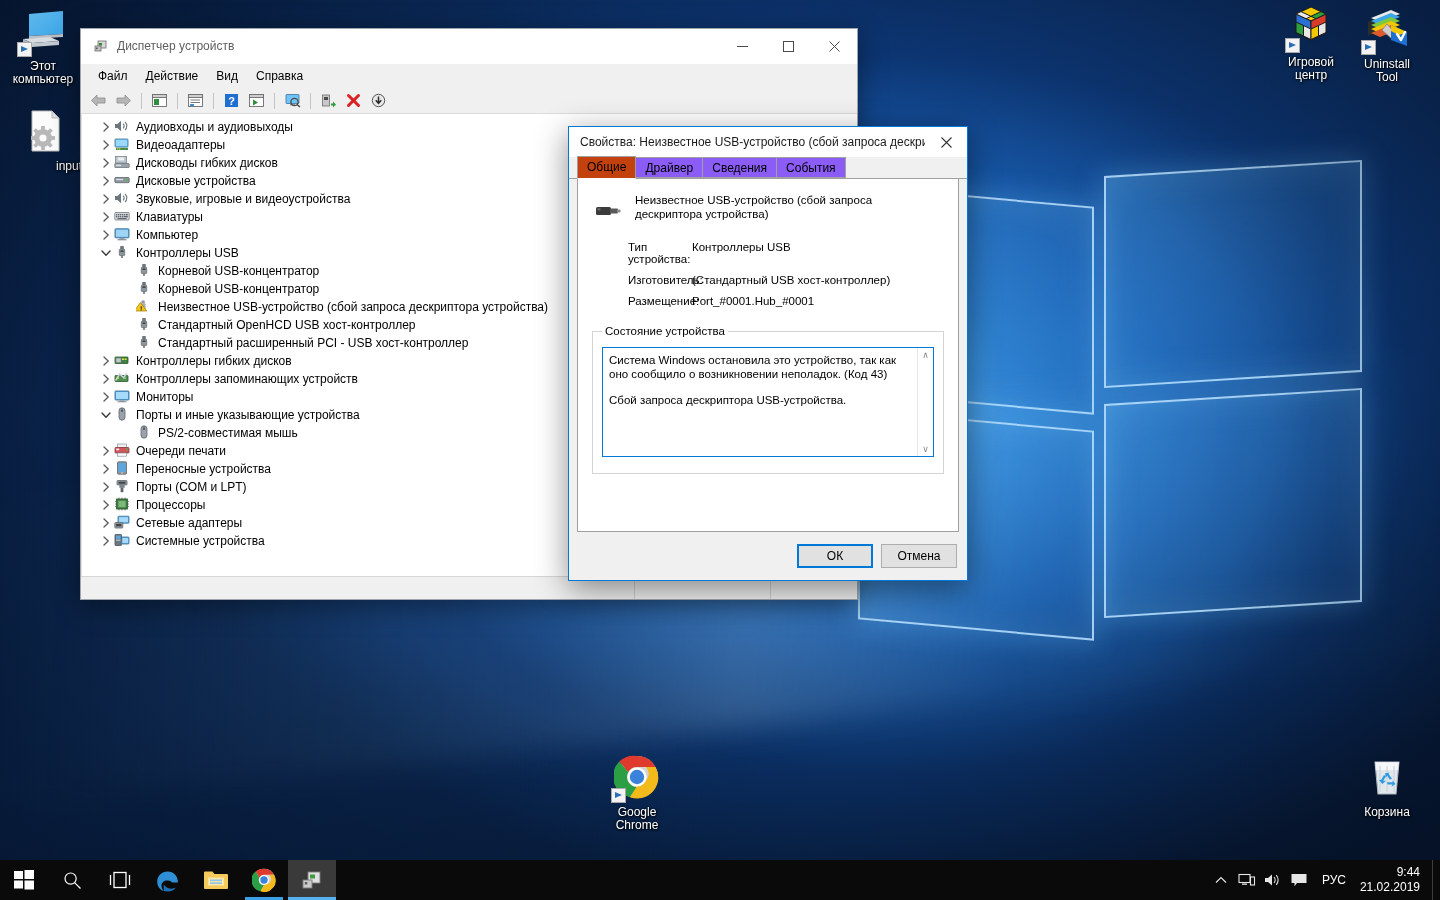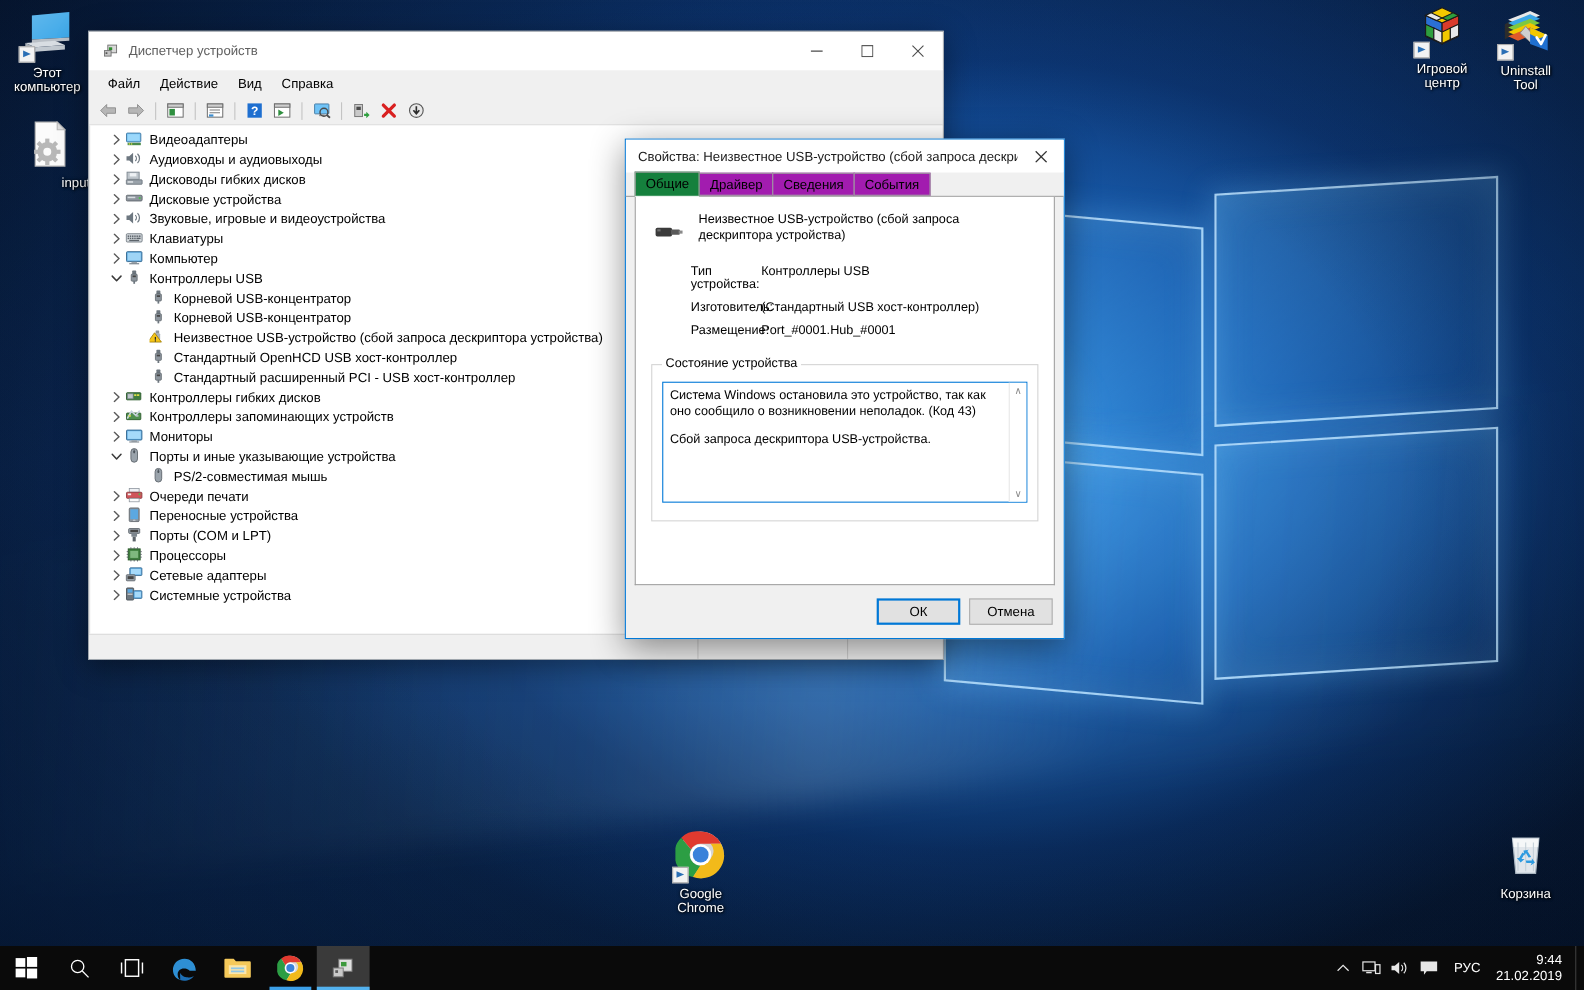--- a/index.html
+++ b/index.html
@@ -217,28 +217,28 @@
     background: #f0f0f0;
     border-bottom: 1px solid #a0a0a0;
     height: 22px;
     flex: 0 0 auto;
     align-items: flex-end;
   }
   .tab {
     font-size: 12px;
     padding: 3px 9px 3px;
     border: 1px solid #a0a0a0;
-    background: #a21caf;
+    background: #8b5cf6;
     margin-right: -1px;
     color: #000;
     height: 21px;
     line-height: 14px;
   }
   .tab.active {
-    background: #15803d;
+    background: #c2410c;
     border-bottom: 1px solid #fff;
     position: relative; z-index: 2;
     height: 23px;
     margin-bottom: -1px;
   }
 
   .tabbody {
     flex: 1 1 auto;
     background: #fff;
     border: 1px solid #a0a0a0;
@@ -577,40 +577,40 @@
 
     <div class="treepane">
       <div class="tree" id="device-tree">
           <div class="trow">
             <span class="chev">
               <svg width="8" height="10" viewBox="0 0 8 10">
                 <path d="M2 1 L6.2 5 L2 9" fill="none" stroke="#5a5a5a" stroke-width="1.3" stroke-linecap="round" stroke-linejoin="round"></path>
               </svg>
             </span>
             <span class="ticon"><svg width="16" height="14" viewBox="0 0 16 14">
+                <path d="M1 5 L3.5 5 L7 1.8 L7 12.2 L3.5 9 L1 9 Z" fill="#6d7780"></path>
+                <path d="M9 4.6 A3.4 3.4 0 019 9.4" fill="none" stroke="#6d7780" stroke-width="1.1"></path>
+                <path d="M11 2.8 A5.8 5.8 0 0111 11.2" fill="none" stroke="#6d7780" stroke-width="1.1"></path>
+              </svg></span>
+            <span>Аудиовходы и аудиовыходы</span>
+          </div>
+          <div class="trow">
+            <span class="chev">
+              <svg width="8" height="10" viewBox="0 0 8 10">
+                <path d="M2 1 L6.2 5 L2 9" fill="none" stroke="#5a5a5a" stroke-width="1.3" stroke-linecap="round" stroke-linejoin="round"></path>
+              </svg>
+            </span>
+            <span class="ticon"><svg width="16" height="14" viewBox="0 0 16 14">
                 <rect x="1" y="2" width="13" height="8" rx="0.8" fill="#6fc3f7" stroke="#4a7fa8" stroke-width="0.9"></rect>
                 <rect x="2" y="3" width="11" height="6" fill="#9bd8fb"></rect>
                 <rect x="2" y="10.8" width="12" height="2.2" fill="#4a8a4a"></rect>
                 <rect x="3" y="11.3" width="1.2" height="1.2" fill="#dede4a"></rect>
                 <rect x="5" y="11.3" width="1.2" height="1.2" fill="#dede4a"></rect>
               </svg></span>
             <span>Видеоадаптеры</span>
-          </div>
-          <div class="trow">
-            <span class="chev">
-              <svg width="8" height="10" viewBox="0 0 8 10">
-                <path d="M2 1 L6.2 5 L2 9" fill="none" stroke="#5a5a5a" stroke-width="1.3" stroke-linecap="round" stroke-linejoin="round"></path>
-              </svg>
-            </span>
-            <span class="ticon"><svg width="16" height="14" viewBox="0 0 16 14">
-                <path d="M1 5 L3.5 5 L7 1.8 L7 12.2 L3.5 9 L1 9 Z" fill="#6d7780"></path>
-                <path d="M9 4.6 A3.4 3.4 0 019 9.4" fill="none" stroke="#6d7780" stroke-width="1.1"></path>
-                <path d="M11 2.8 A5.8 5.8 0 0111 11.2" fill="none" stroke="#6d7780" stroke-width="1.1"></path>
-              </svg></span>
-            <span>Аудиовходы и аудиовыходы</span>
           </div>
           <div class="trow">
             <span class="chev">
               <svg width="8" height="10" viewBox="0 0 8 10">
                 <path d="M2 1 L6.2 5 L2 9" fill="none" stroke="#5a5a5a" stroke-width="1.3" stroke-linecap="round" stroke-linejoin="round"></path>
               </svg>
             </span>
             <span class="ticon"><svg width="16" height="14" viewBox="0 0 16 14">
                 <rect x="1.5" y="1.5" width="11" height="6.5" fill="#bfc6cc" stroke="#7a858e" stroke-width="0.8"></rect>
                 <rect x="4" y="2.4" width="6" height="3" fill="#eef1f4"></rect>

